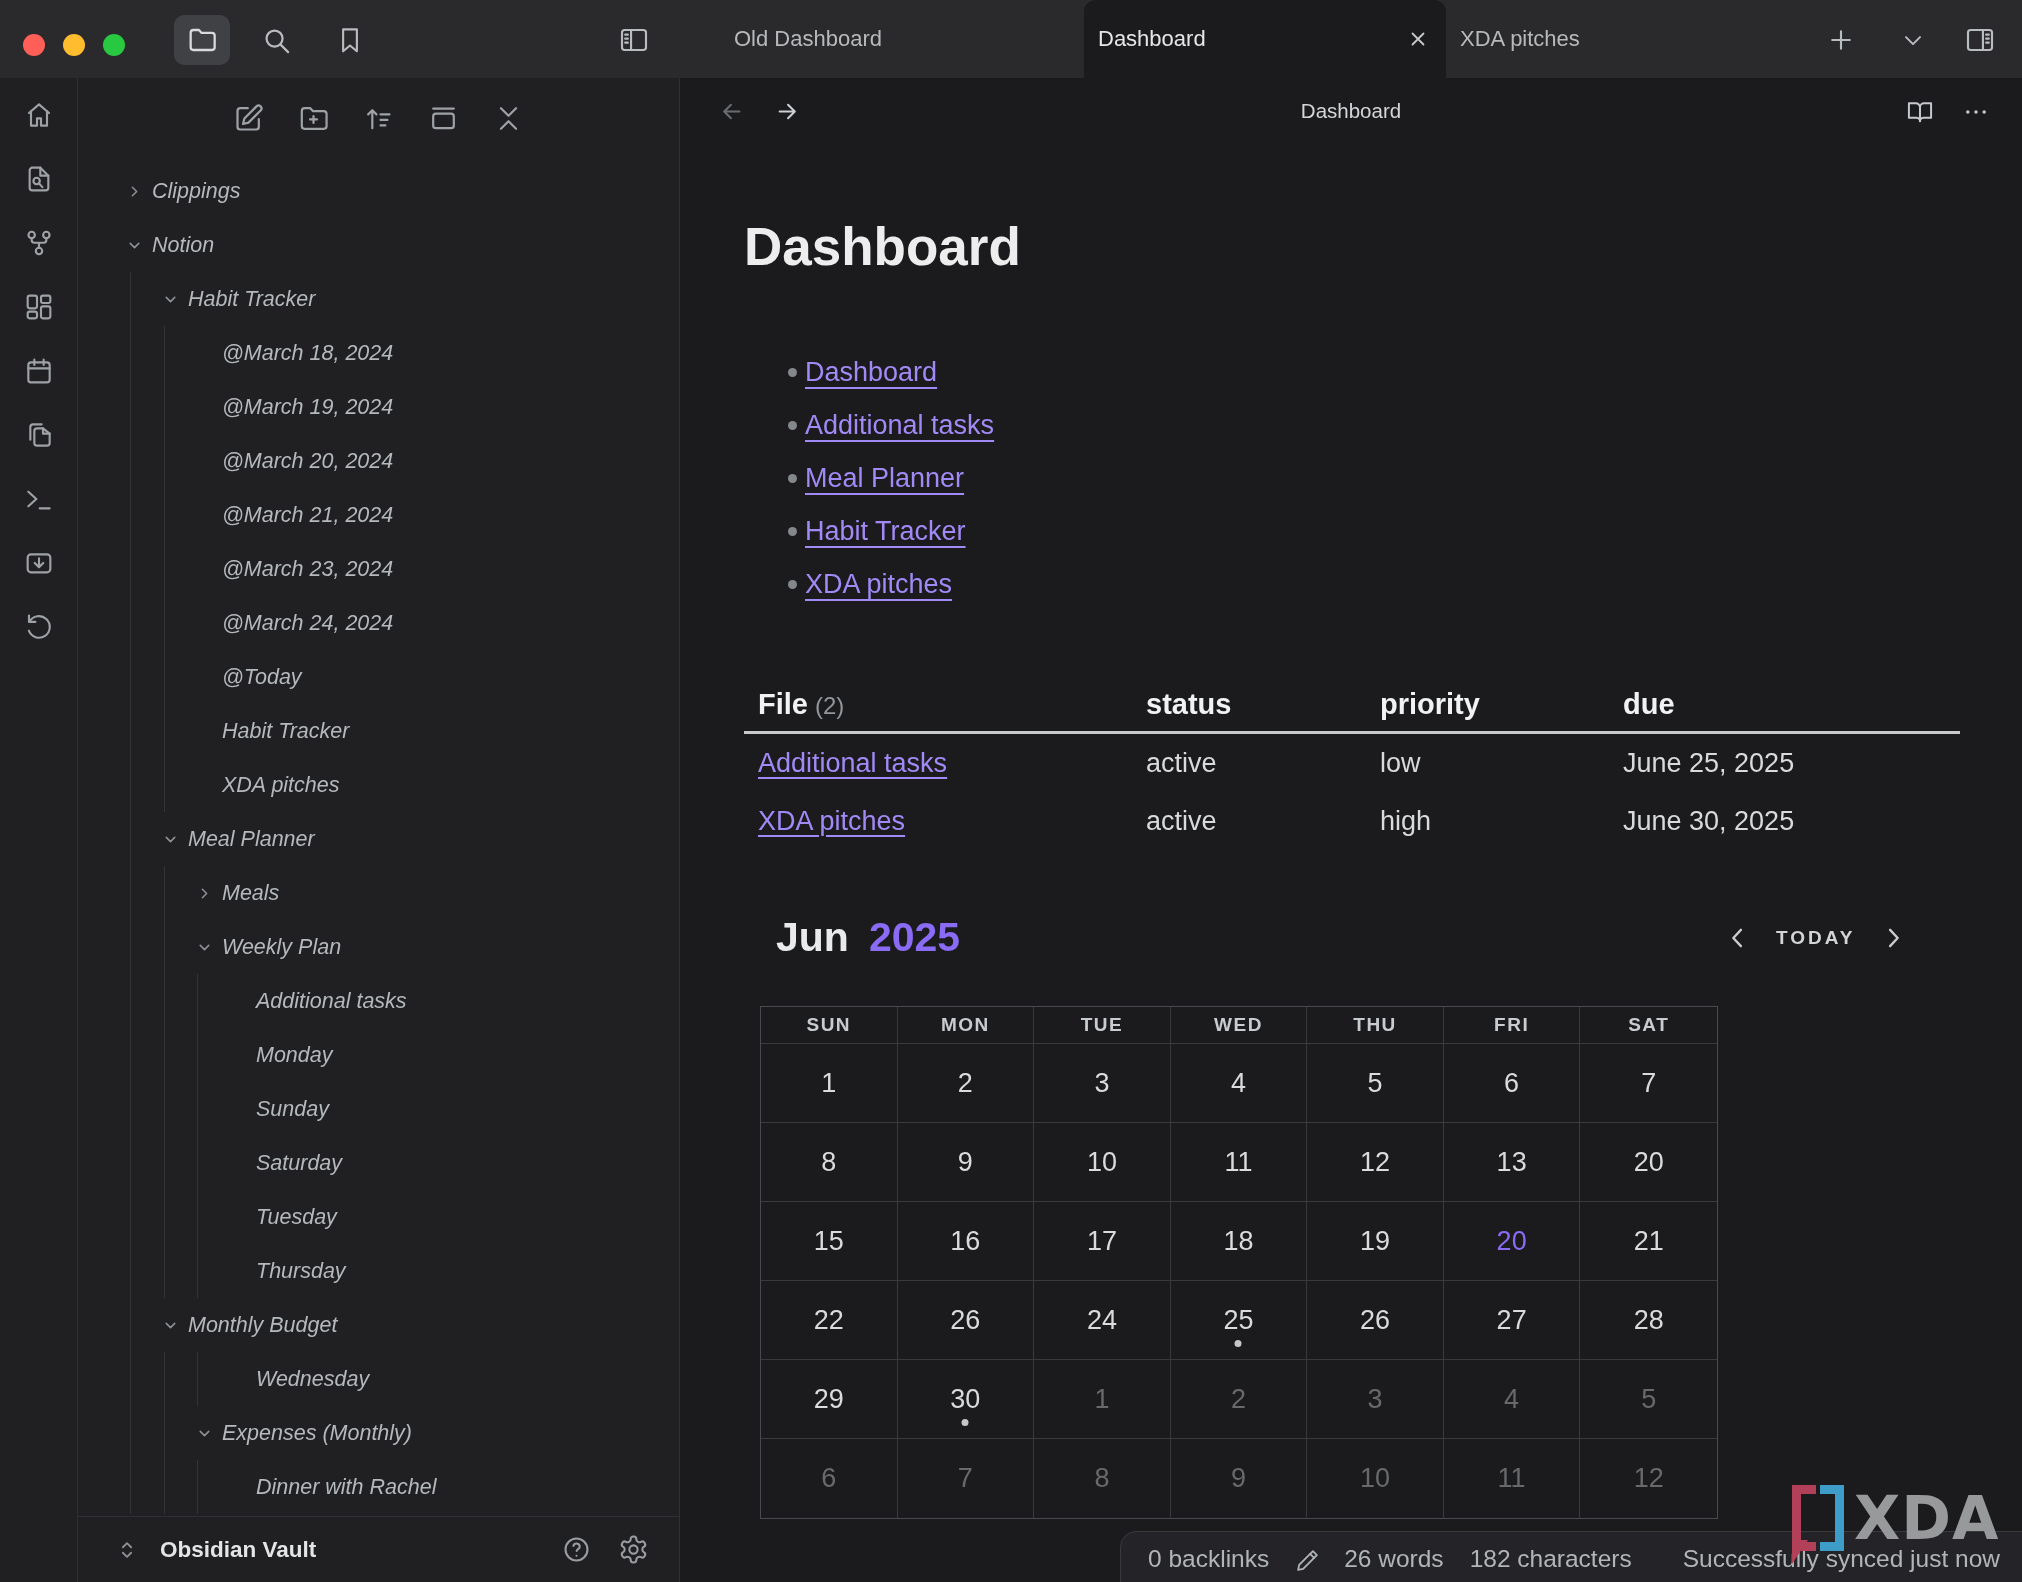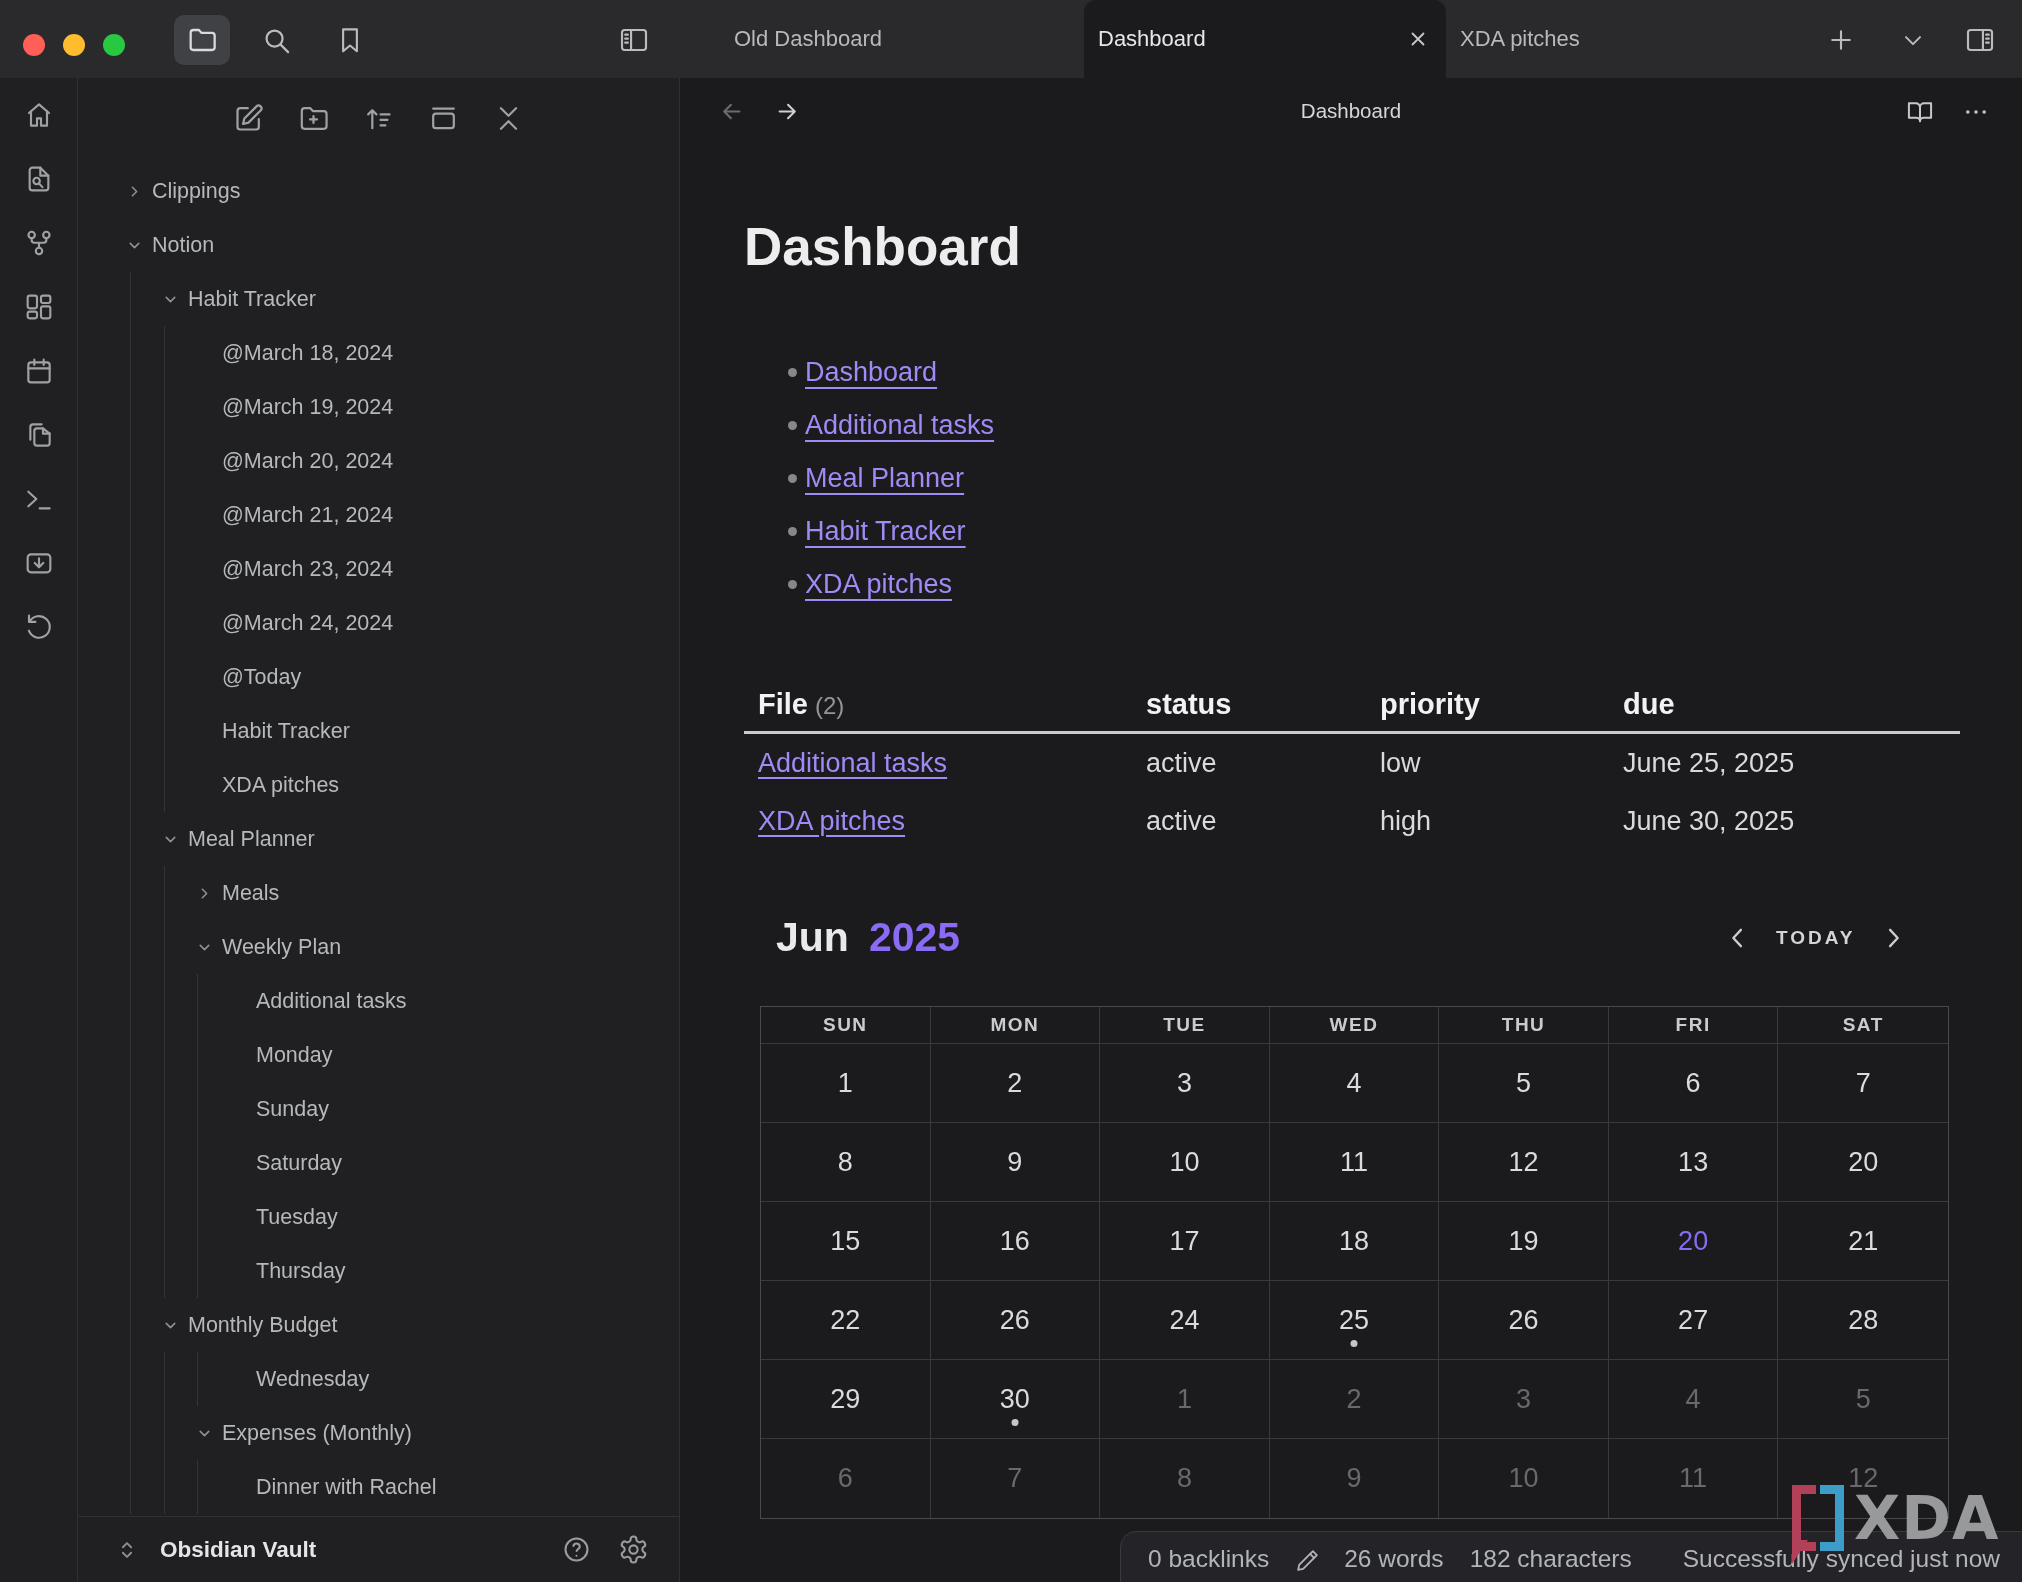--- a/index.html
+++ b/index.html
@@ -20,21 +20,21 @@
 
   
   .main { position:absolute; top:78px; left:0; right:0; bottom:0; display:flex; }
   .rail { width:78px; background:#202023; border-right:1px solid #303034; padding-top:5px; display:flex; flex-direction:column; align-items:center; flex:none; }
   .rail-btn { height:64px; width:78px; display:flex; align-items:center; justify-content:center; color:#9fa2a5; }
 
   .sidebar { width:602px; background:#202023; border-right:1px solid #303034; position:relative; flex:none; }
   .sb-toolbar { position:absolute; top:12px; left:0; right:0; height:56px; display:flex; justify-content:center; align-items:center; gap:31px; color:#9fa2a5; }
   .sb-tool { width:34px; height:34px; display:flex; align-items:center; justify-content:center; }
   .tree { position:absolute; top:86px; left:0; right:0; bottom:66px; overflow:hidden; }
-  .tree-row { position:relative; height:54px; display:flex; align-items:center; color:#b5b9bb; font-size:21.5px; cursor:default; }
+  .tree-row { position:relative; height:54px; display:flex; align-items:center; color:#b5b9bb; font-size:21.5px; cursor:default;font-style:italic; }
   .tree-row .guide { position:absolute; top:0; bottom:0; width:1px; background:#343437; }
   .tree-row .tchev { position:absolute; width:18px; height:18px; color:#8d9193; display:flex; align-items:center; justify-content:center; }
   .tree-row .tchev.open svg { transform:rotate(90deg); }
   .vault-row { position:absolute; bottom:0; left:0; right:0; height:66px; border-top:1px solid #303034; display:flex; align-items:center; padding:0 30px 0 0; }
   .vault-chev { position:absolute; left:38px; color:#8d9193; display:flex; }
   .vault-name { margin-left:82px; font-size:22.5px; font-weight:700; color:#e3e5e6; }
   .vault-right { margin-left:auto; display:flex; gap:26px; color:#9a9da0; }
 
   
   .editor { flex:1; background:#1b1b1d; position:relative; }
@@ -58,21 +58,21 @@
   .ft-row { display:grid; grid-template-columns:388px 234px 243px auto; height:58px; align-items:center; font-size:27px; color:#d8dadb; }
   .ft-row > div { padding-left:14px; }
   .ft-row .lnk { color:#a18af5; text-decoration:underline; text-underline-offset:5px; text-decoration-thickness:2px; cursor:pointer; }
 
   .calhead { position:absolute; left:96px; top:836px; font-size:41px; font-weight:700; color:#e9eaeb; }
   .calhead .year { color:#8a6bf3; margin-left:20px; }
   .calnav { position:absolute; left:1044px; top:846px; width:210px; display:flex; align-items:center; gap:24px; }
   .calnav .nchev { color:#caccce; display:flex; cursor:pointer; }
   .calnav .today { font-size:19px; letter-spacing:3px; font-weight:600; color:#d2d4d6; cursor:pointer; }
 
-  .calgrid { position:absolute; left:80px; top:928px; width:1189px; border:1px solid #4a4a4e; }
+  .calgrid { position:absolute; left:80px; top:928px; width:958px; border:1px solid #4a4a4e; }
   .cg-row { display:grid; grid-template-columns:repeat(7,1fr); }
   .cg-h { height:37px; display:flex; align-items:center; justify-content:center; font-size:19px; font-weight:700; letter-spacing:1.5px; color:#c9ccce; border-right:1px solid #3a3a3d; border-bottom:1px solid #3a3a3d; }
   .cg-d { position:relative; height:79px; display:flex; align-items:center; justify-content:center; font-size:27px; color:#dadbdc; border-right:1px solid #3a3a3d; border-bottom:1px solid #3a3a3d; cursor:pointer; }
   .cg-row > :last-child { border-right:none; }
   .cg-row.last > .cg-d { border-bottom:none; }
   .cg-d.dim { color:#67696b; }
   .cg-d.today { color:#8a6bf3; }
   .cg-d .dot { position:absolute; bottom:12px; left:50%; transform:translateX(-50%); width:7px; height:7px; border-radius:50%; background:#c4c6c8; }
 
   .statusbar { position:absolute; left:440px; top:1453px; width:910px; height:131px; background:#242428; border:1px solid #3a3a3e; border-radius:16px 0 0 0; display:flex; align-items:flex-start; padding:13px 0 0 27px; font-size:24.5px; color:#b2b5b7; z-index:3; }

